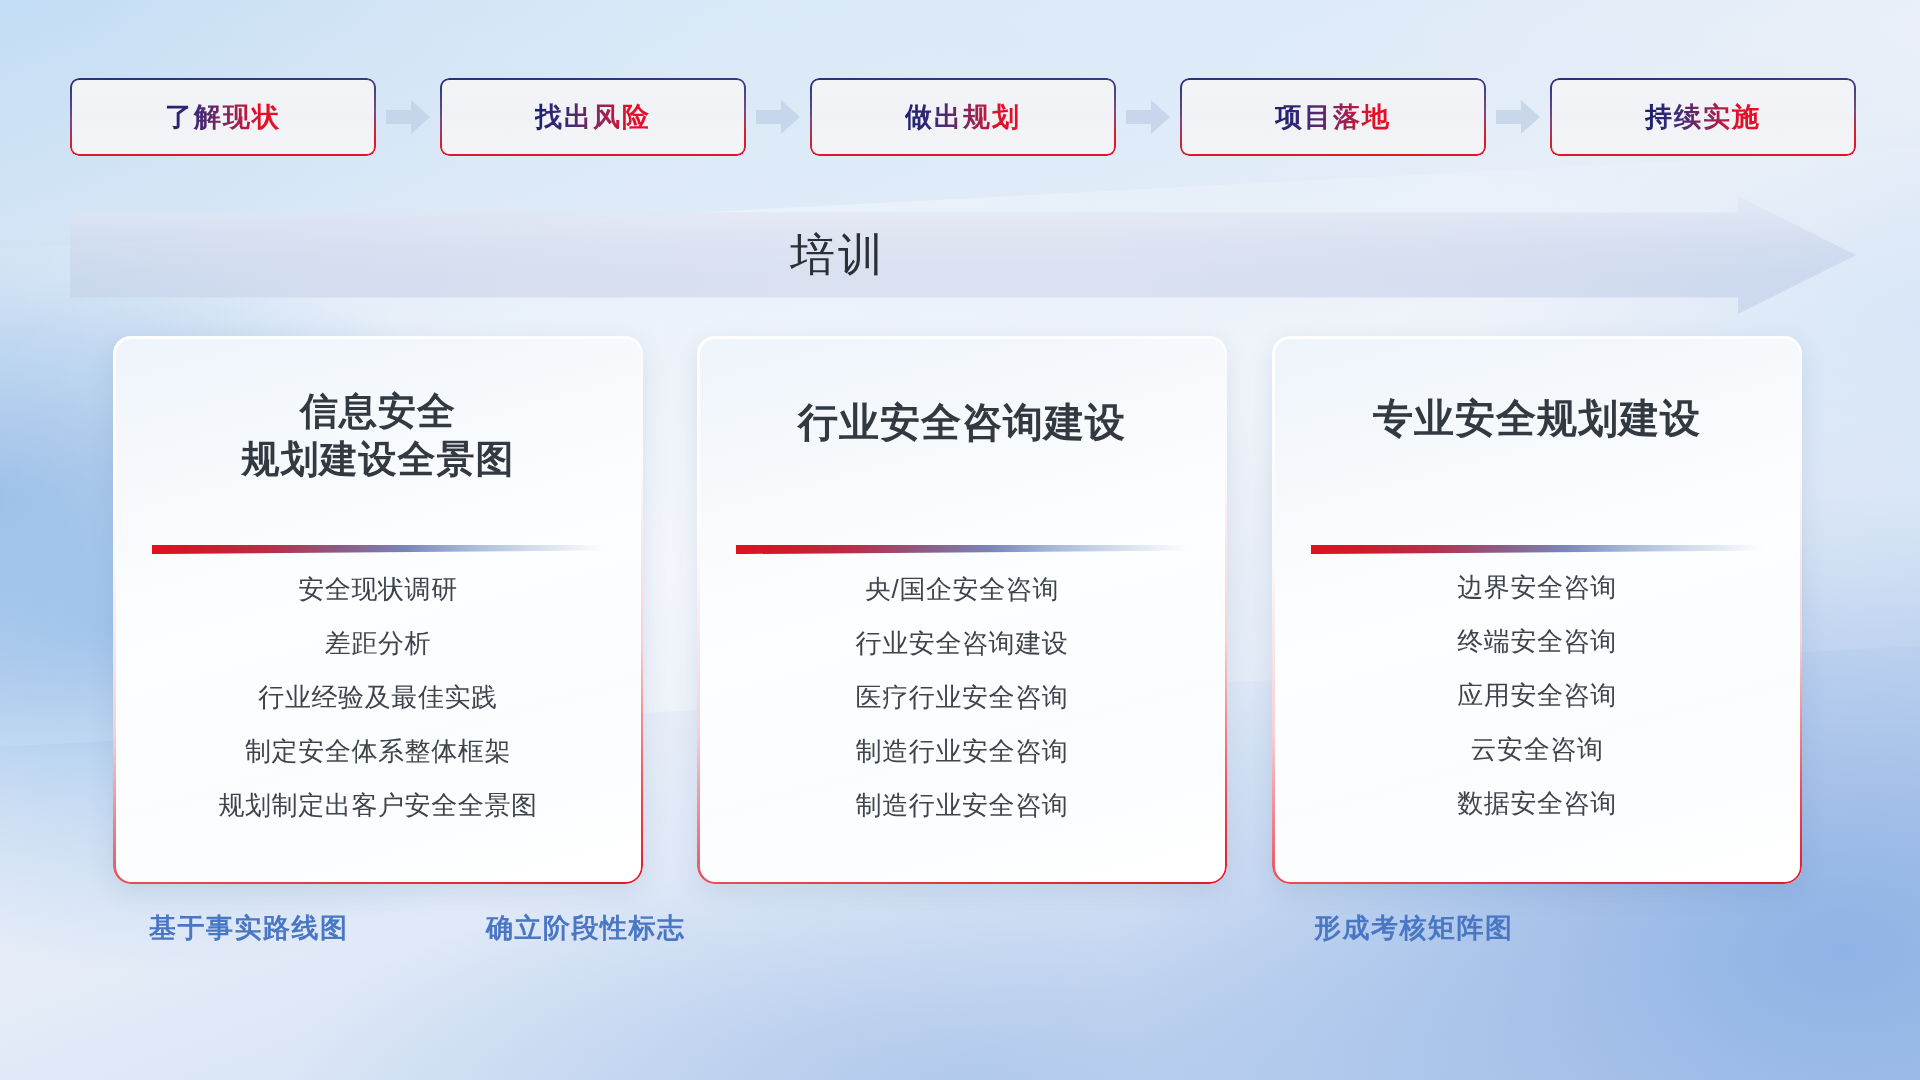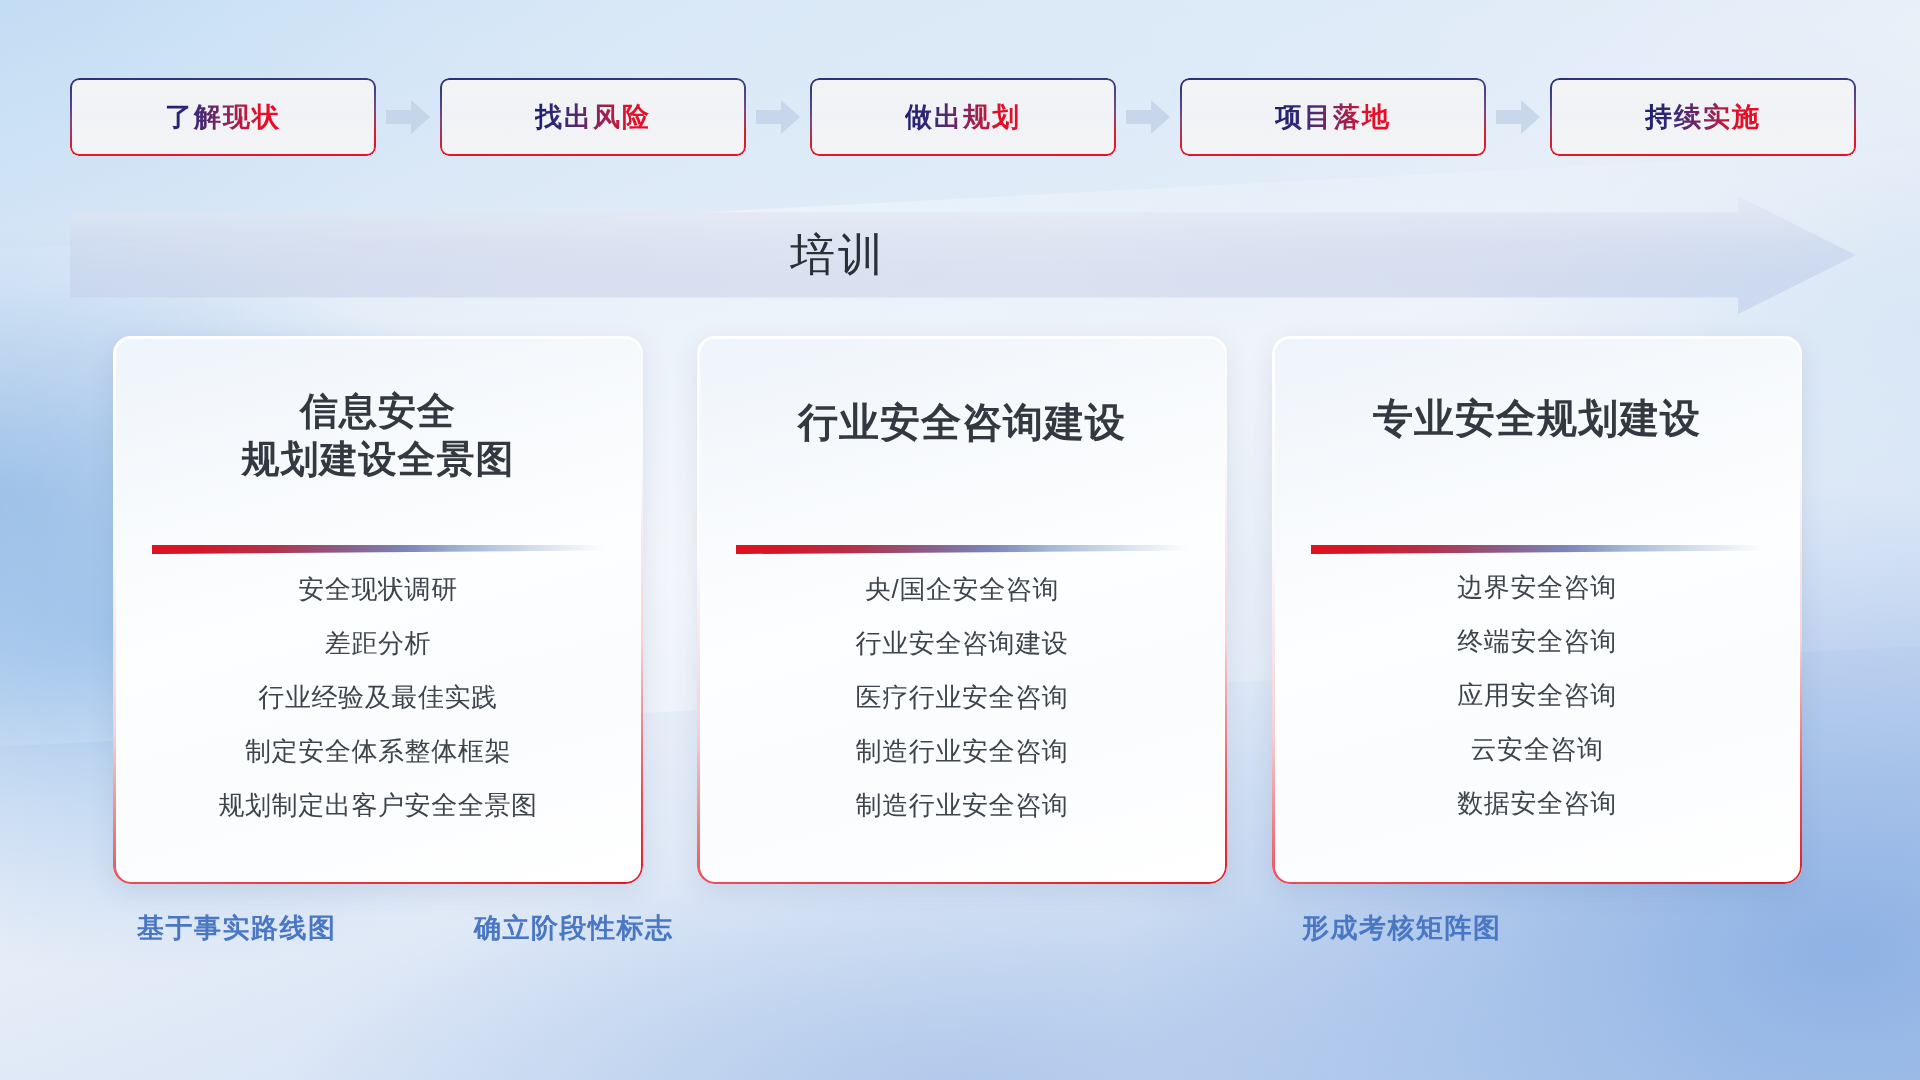--- a/index.html
+++ b/index.html
@@ -133,21 +133,21 @@
     font-size:26px; color:#3e444c; font-weight:400; letter-spacing:.6px;
     white-space:nowrap; line-height:1;
   }
 
   
   .title-zone{ height:172px; display:flex; align-items:center; justify-content:center; }
   .rule-zone{ height:46px; display:flex; align-items:flex-start; justify-content:center; }
   .list-zone{ flex:1; padding-top:22px; }
 
   
-  #footer{ position:absolute; left:4px; top:910px; width:1704px; height:60px;font-family:Liberation Mono, monospace; }
+  #footer{ position:absolute; left:16px; top:910px; width:1704px; height:60px;font-family:Liberation Mono, monospace; }
   .foot-label{
     position:absolute; top:0; font-size:27px; font-weight:700; color:#4a77c4;
     letter-spacing:1.5px; white-space:nowrap;
   }
   #foot-0{ left:133px; }
   #foot-1{ left:470px; }
   #foot-2{ left:792px; }
   #foot-3{ left:1298px; }
 </style>
 </head>

